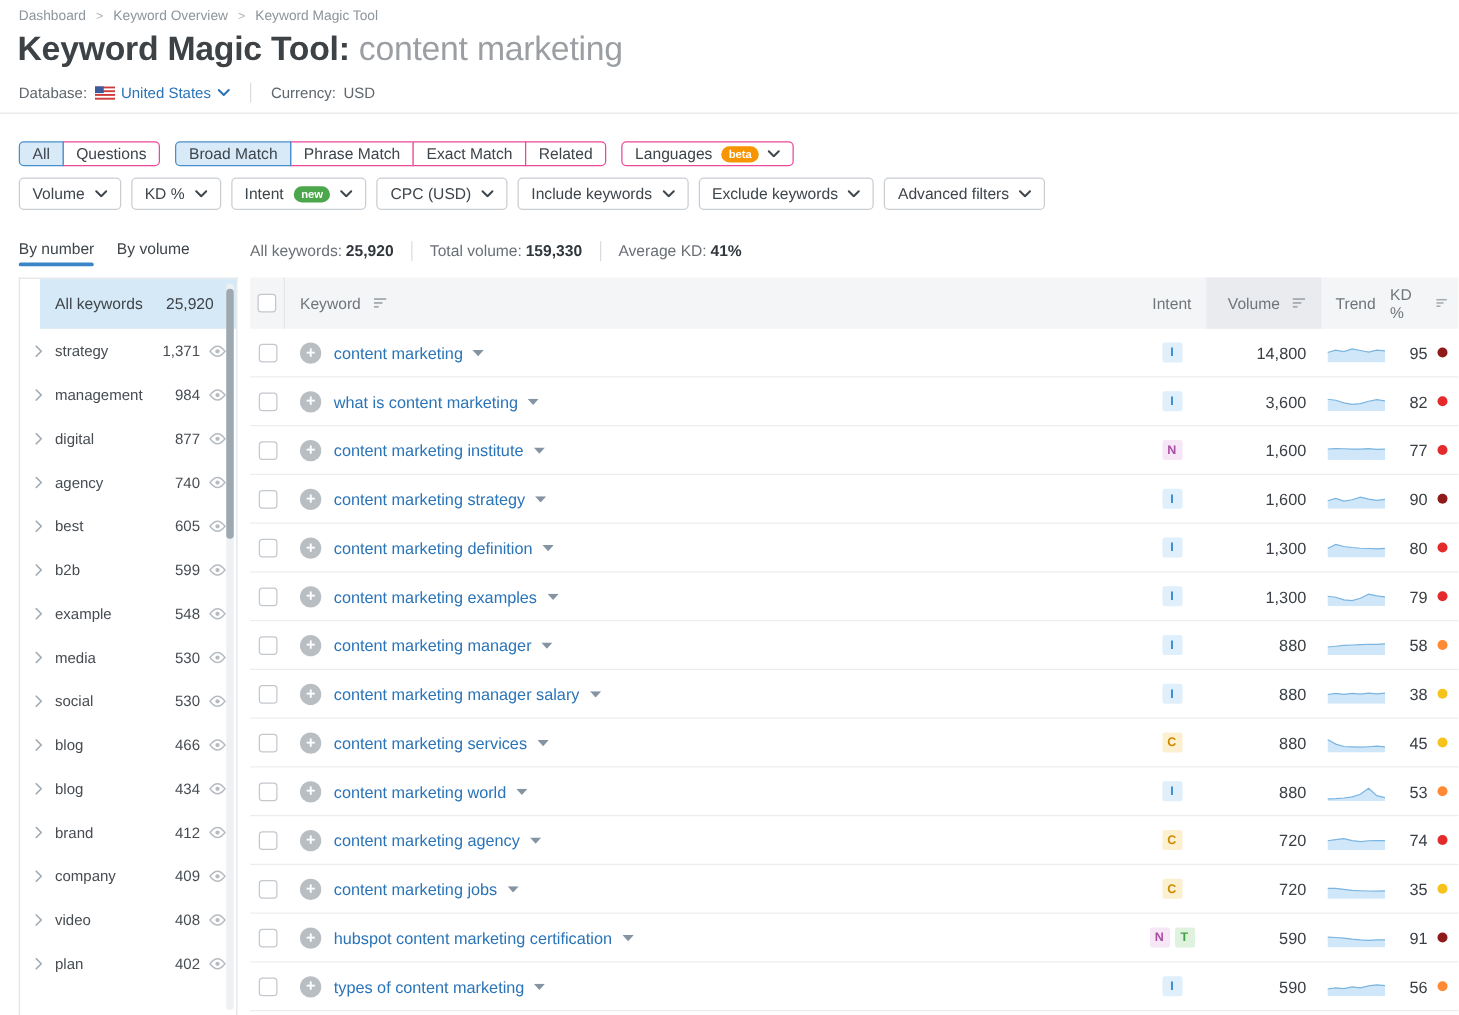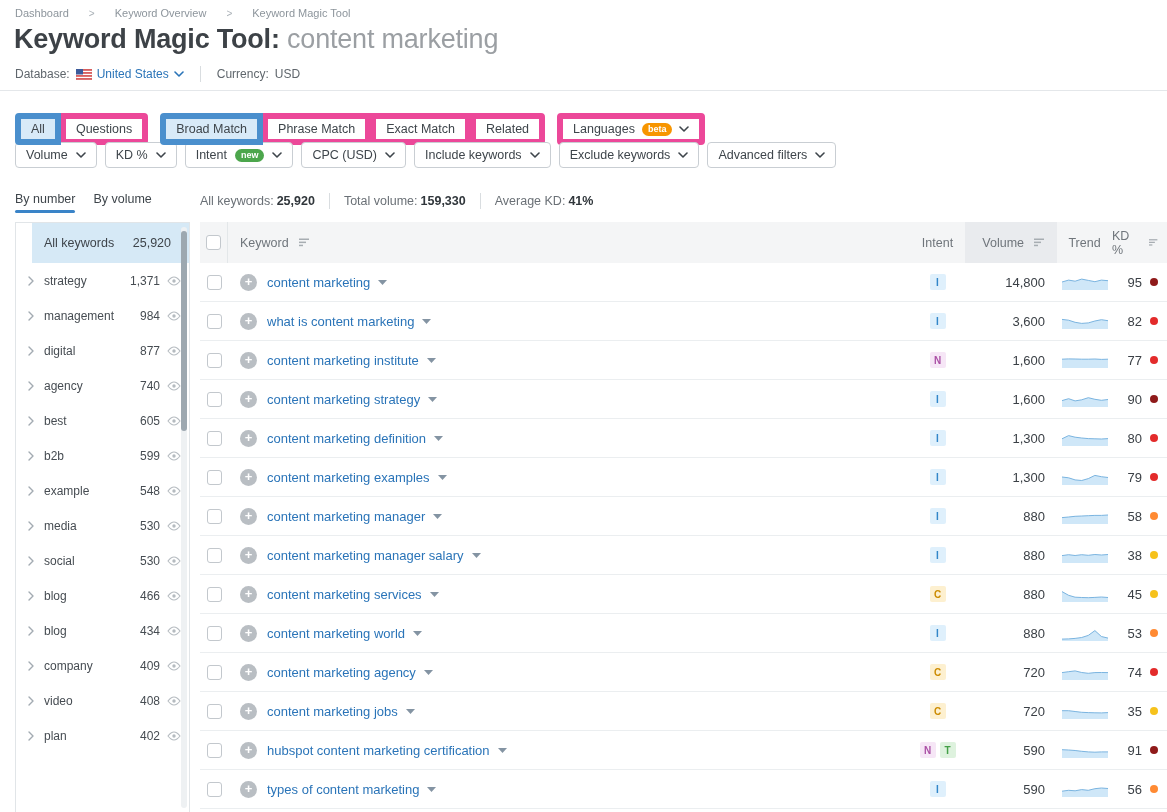--- a/index.html
+++ b/index.html
@@ -1,40 +1,40 @@
 <!DOCTYPE html>
 <html><head>
 <meta charset="utf-8">
 <style>
   * { margin:0; padding:0; box-sizing:border-box; }
   html,body { background:#fff; }
   body { font-family:"Liberation Sans","DejaVu Sans",sans-serif; color:#3e444a; }
   .page { position:relative; width:1167px; height:812px; overflow:hidden; background:#fff; }
 
   
-  .breadcrumb { position:absolute; left:15px; top:7px; font-size:11px; color:#8d959c; display:flex; gap:20px; align-items:center; }
+  .breadcrumb { position:absolute; left:15px; top:7px; font-size:11px; color:#8d959c; display:flex; gap:8px; align-items:center; }
   .bc-item { color:#8d959c; text-decoration:none; }
   .bc-sep { color:#aab1b7; font-size:10px; }
 
   
   .page-title { position:absolute; left:14px; top:24px; font-size:27px; font-weight:600; color:#3d4247; letter-spacing:-0.2px; }
   .page-title .query { color:#9b9fa3; font-weight:400; }
 
   
   .db-row { position:absolute; left:15px; top:66px; display:flex; align-items:center; font-size:12px; color:#5f666c; gap:6px; }
   .db-link { color:#2a74b8; display:flex; align-items:center; gap:5px; cursor:pointer; }
   .db-sep { width:1px; height:16px; background:#d9dde0; margin:0 10px; }
   .flag { display:inline-flex; }
 
   .top-divider { position:absolute; left:0; right:0; top:90px; border-top:1px solid #e4e7ea; }
 
   
   .tabs-row { position:absolute; left:15px; top:113px; display:flex; gap:12px; align-items:flex-start; }
   .btn-group { display:flex; }
-  .tab-btn { font-family:inherit; font-size:12.5px; color:#3e454b; background:#fff; border:6px solid #ec4899; height:32px; padding:0 10px; cursor:pointer; display:flex; align-items:center; gap:7px; }
+  .tab-btn { font-family:inherit; font-size:12.5px; color:#3e454b; background:#fff; border:1px solid #ec4899; height:20px; padding:0 10px; cursor:pointer; display:flex; align-items:center; gap:7px; }
   .btn-group .tab-btn + .tab-btn { margin-left:-1px; }
   .btn-group .tab-btn:first-child { border-radius:4px 0 0 4px; }
   .btn-group .tab-btn:last-child { border-radius:0 4px 4px 0; }
   .btn-group .tab-btn:only-child { border-radius:4px; }
   .tab-btn.selected { background:#d8eaf8; border-color:#4a8fcd; position:relative; z-index:1; }
   .tab-btn.rounded { border-radius:4px; }
   .badge { font-size:9px; font-weight:bold; color:#fff; padding:2px 6px; border-radius:8px; line-height:1;text-align:right; }
   .badge.beta { background:#f79500; }
   .badge.new { background:#4ca64c; }
   .chev { color:#3e454b; display:inline-flex; }
@@ -330,20 +330,31 @@
           <span class="sb-count">434</span>
           <svg class="eye" width="14" height="10" viewBox="0 0 14 10">
             <path d="M1 5C3.4 1.9 5.4 1 7 1s3.6.9 6 4c-2.4 3.1-4.4 4-6 4S3.4 8.1 1 5z" fill="none" stroke="currentColor" stroke-width="1.1"></path>
             <circle cx="7" cy="5" r="1.7" fill="currentColor"></circle>
           </svg>
         </div>
         <div class="sb-item">
           <svg class="chev-r" width="6" height="10" viewBox="0 0 6 10">
             <path d="M1 1l4 4-4 4" fill="none" stroke="currentColor" stroke-width="1.4" stroke-linecap="round" stroke-linejoin="round"></path>
           </svg>
+          <span class="sb-label">brand</span>
+          <span class="sb-count">412</span>
+          <svg class="eye" width="14" height="10" viewBox="0 0 14 10">
+            <path d="M1 5C3.4 1.9 5.4 1 7 1s3.6.9 6 4c-2.4 3.1-4.4 4-6 4S3.4 8.1 1 5z" fill="none" stroke="currentColor" stroke-width="1.1"></path>
+            <circle cx="7" cy="5" r="1.7" fill="currentColor"></circle>
+          </svg>
+        </div>
+        <div class="sb-item">
+          <svg class="chev-r" width="6" height="10" viewBox="0 0 6 10">
+            <path d="M1 1l4 4-4 4" fill="none" stroke="currentColor" stroke-width="1.4" stroke-linecap="round" stroke-linejoin="round"></path>
+          </svg>
           <span class="sb-label">company</span>
           <span class="sb-count">409</span>
           <svg class="eye" width="14" height="10" viewBox="0 0 14 10">
             <path d="M1 5C3.4 1.9 5.4 1 7 1s3.6.9 6 4c-2.4 3.1-4.4 4-6 4S3.4 8.1 1 5z" fill="none" stroke="currentColor" stroke-width="1.1"></path>
             <circle cx="7" cy="5" r="1.7" fill="currentColor"></circle>
           </svg>
         </div>
         <div class="sb-item">
           <svg class="chev-r" width="6" height="10" viewBox="0 0 6 10">
             <path d="M1 1l4 4-4 4" fill="none" stroke="currentColor" stroke-width="1.4" stroke-linecap="round" stroke-linejoin="round"></path>

